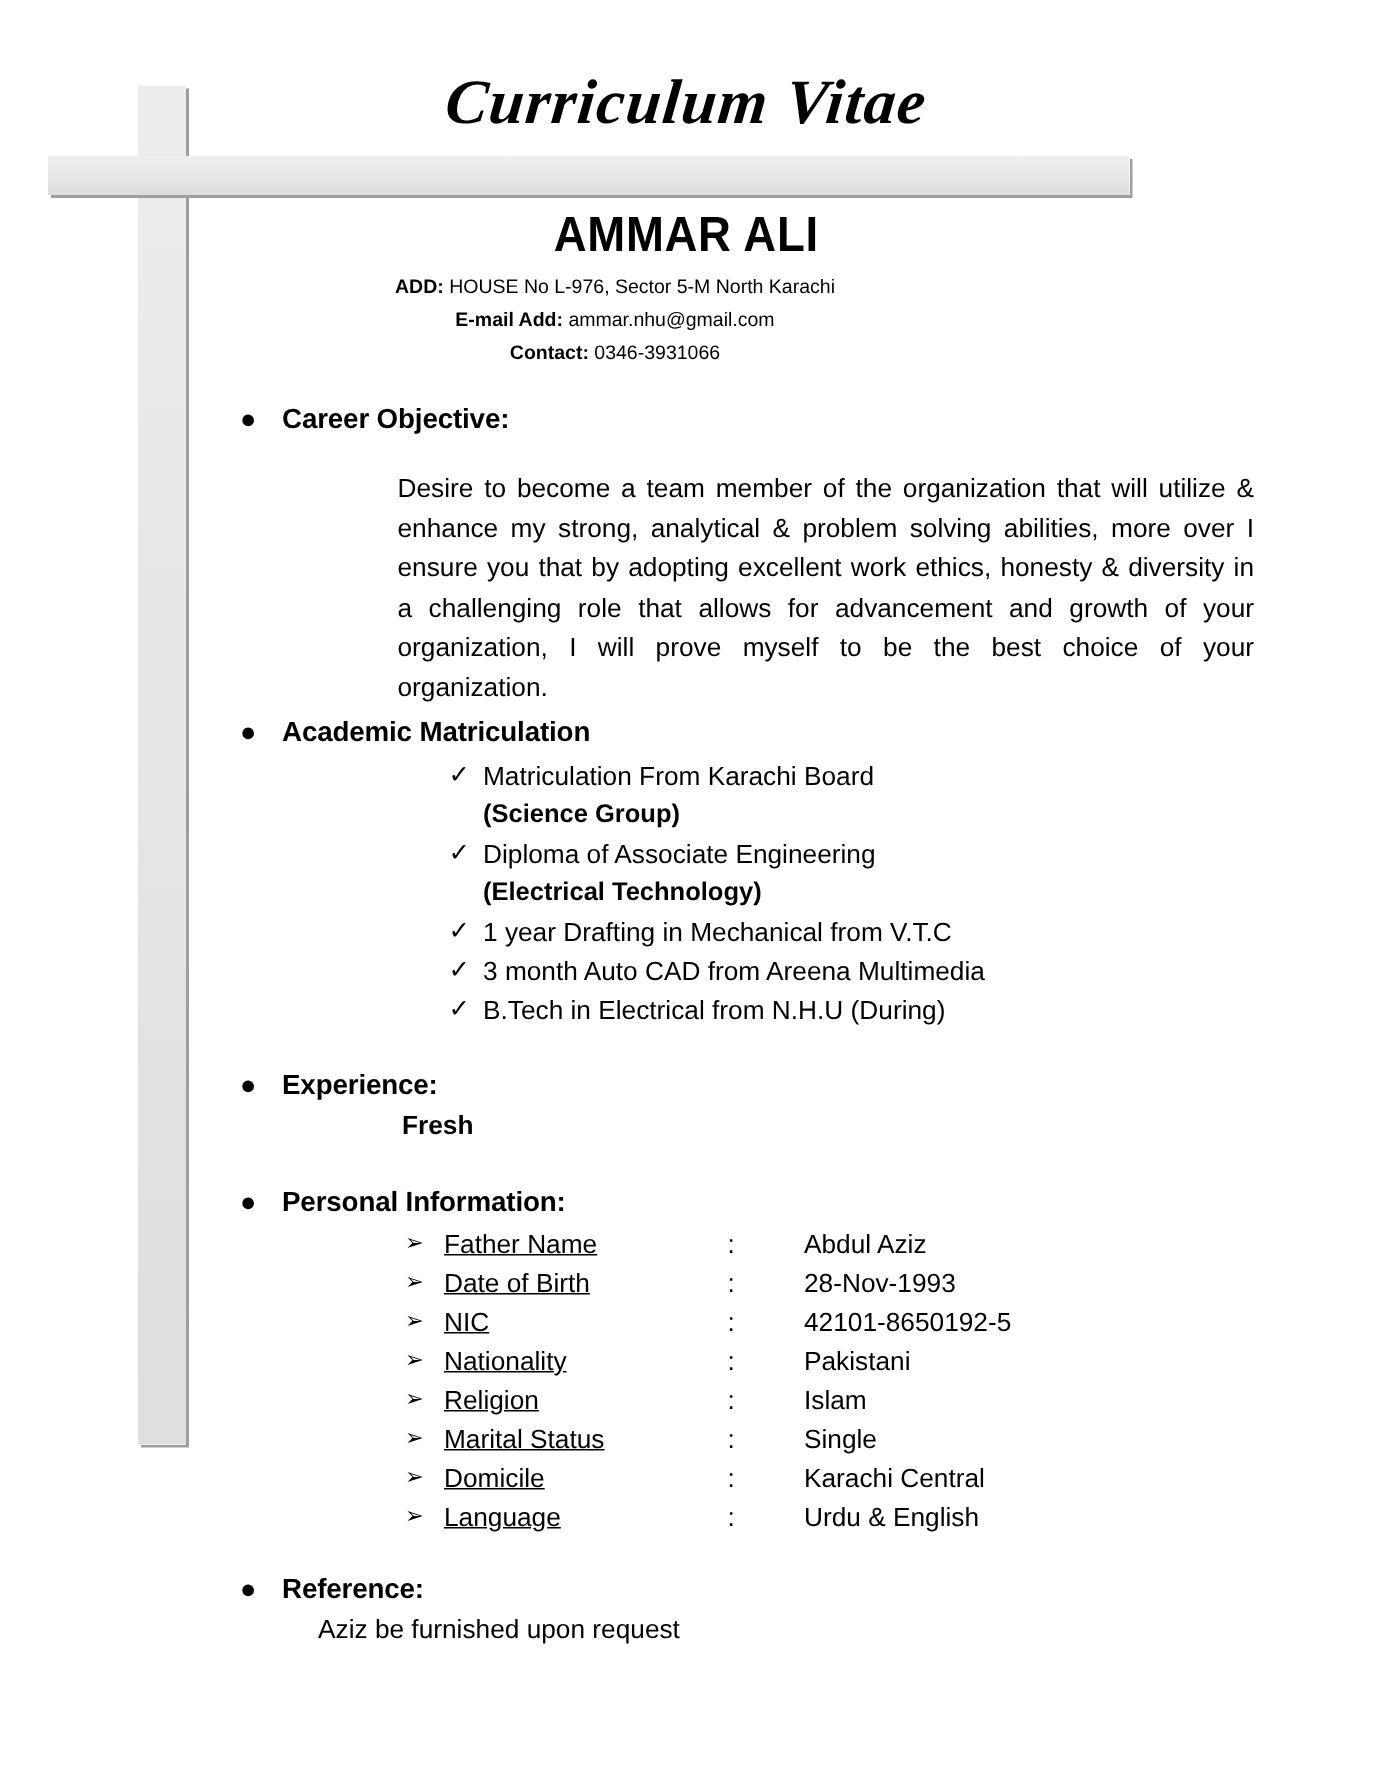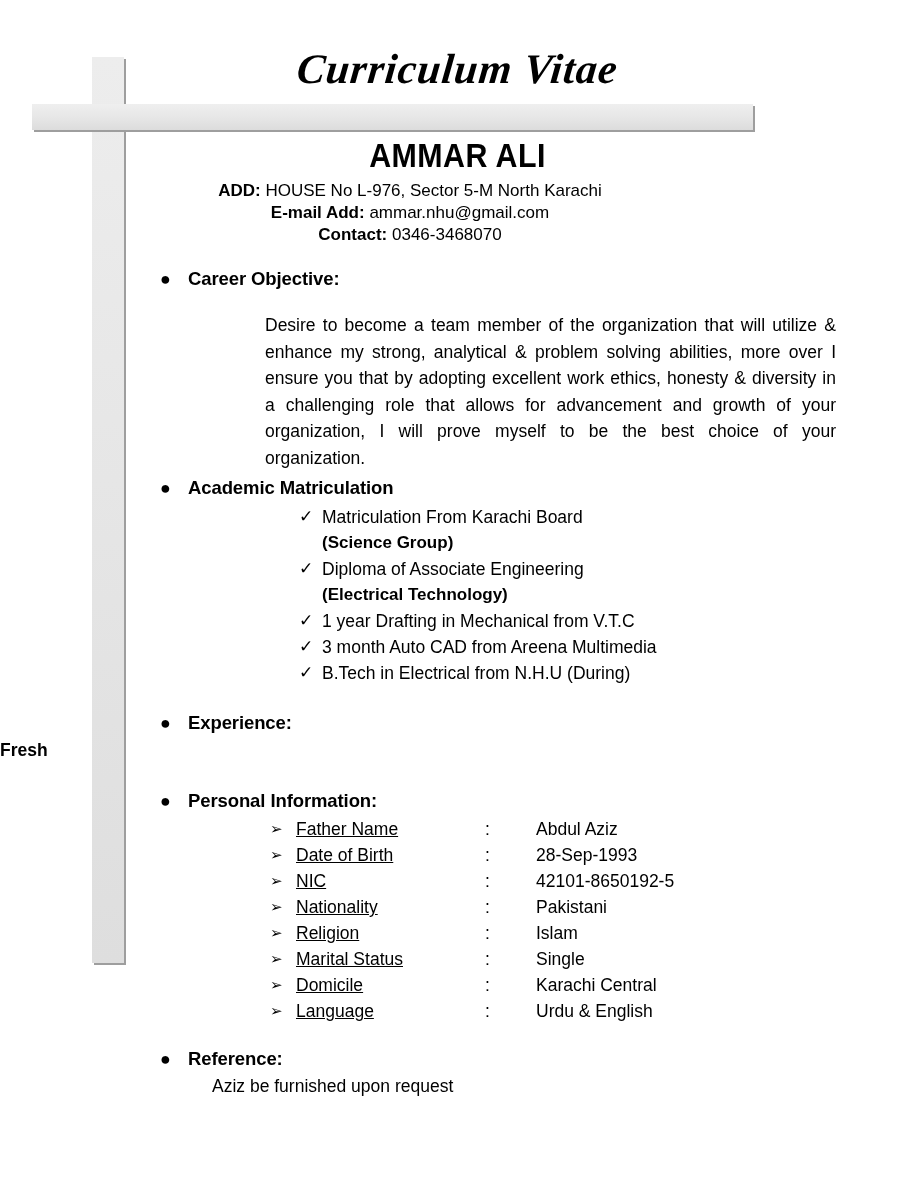--- a/index.html
+++ b/index.html
@@ -56,21 +56,21 @@
     font-size: 33px;
     letter-spacing: 0.5px;
     transform: scaleX(0.92);
   }
 
   .contact-block {
     position: absolute;
     left: 0; top: 180px;
     width: 820px;
     text-align: center;
-    font-size: 17px;
+    font-size: 13px;
     line-height: 22px;
   }
   .contact-line { white-space: nowrap; }
   .contact-label { font-weight: bold; }
 
   
   .section { position: absolute; left: 0; width: 915px; }
   .section-head {
     position: relative;
     padding-left: 188px;
@@ -119,20 +119,21 @@
     font-size: 17px;
     line-height: 26px;
     font-weight: bold;
     white-space: nowrap;
   }
 
   
   #sec-experience { top: 712px; }
   .experience-value {
     margin-top: 4px;
+    padding-left: 268px;
     font-size: 17.5px;
     line-height: 25px;
     font-weight: bold;
   }
 
   
   #sec-personal { top: 790px; }
   .info-table {
     margin-top: 4px;
     border-collapse: collapse;
@@ -164,21 +165,21 @@
 
 <div class="page">
 
   <div class="cv-title">Curriculum Vitae</div>
 
   <div class="person-name">AMMAR ALI</div>
 
   <div class="contact-block">
     <div class="contact-line"><span class="contact-label">ADD:</span><span> HOUSE No L-976, Sector 5-M North Karachi</span></div>
     <div class="contact-line"><span class="contact-label">E-mail Add:</span><span> ammar.nhu@gmail.com</span></div>
-    <div class="contact-line"><span class="contact-label">Contact:</span><span> 0346-3468070</span></div>
+    <div class="contact-line"><span class="contact-label">Contact:</span><span> 0346-3931066</span></div>
   </div>
 
   <div class="section" id="sec-objective">
     <div class="section-head">
       <span class="bullet">●</span>
       <span>Career Objective:</span>
     </div>
     <div class="objective-body">Desire to become a team member of the organization that will utilize &amp; enhance my strong, analytical &amp; problem solving abilities, more over I ensure you that by adopting excellent work ethics, honesty &amp; diversity in a challenging role that allows for advancement and growth of your organization, I will prove myself to be the best choice of your organization.</div>
   </div>
 
@@ -216,21 +217,21 @@
           <tr>
             <td class="info-arrow">➢</td>
             <td class="info-label">Father Name</td>
             <td class="info-colon">:</td>
             <td class="info-value">Abdul Aziz</td>
           </tr>
           <tr>
             <td class="info-arrow">➢</td>
             <td class="info-label">Date of Birth</td>
             <td class="info-colon">:</td>
-            <td class="info-value">28-Sep-1993</td>
+            <td class="info-value">28-Nov-1993</td>
           </tr>
           <tr>
             <td class="info-arrow">➢</td>
             <td class="info-label">NIC</td>
             <td class="info-colon">:</td>
             <td class="info-value">42101-8650192-5</td>
           </tr>
           <tr>
             <td class="info-arrow">➢</td>
             <td class="info-label">Nationality</td>

